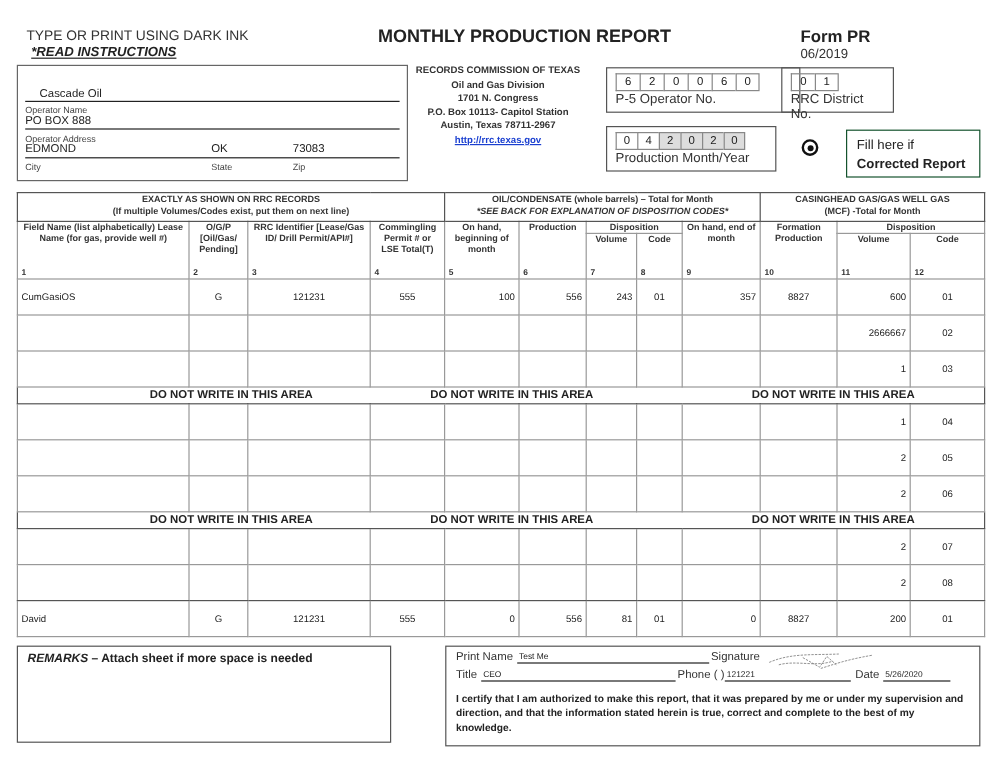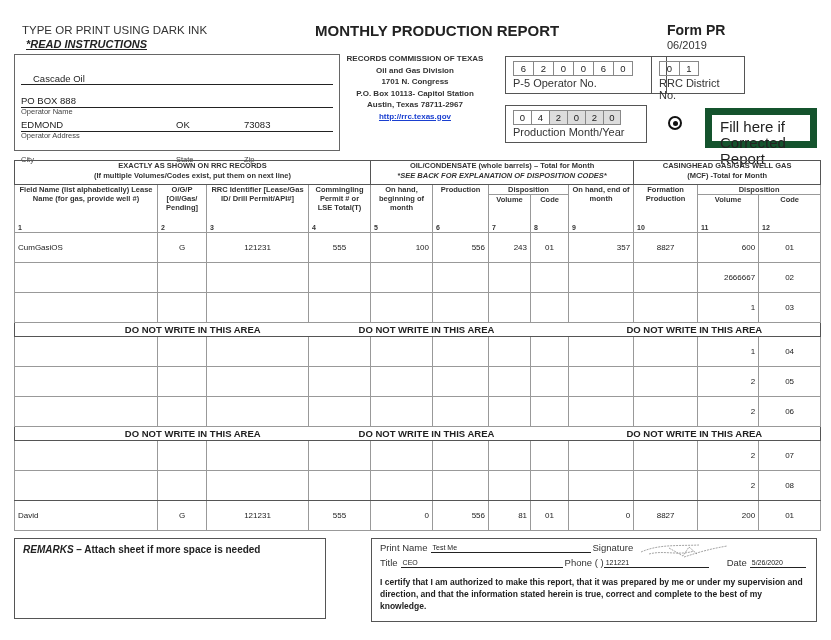--- a/index.html
+++ b/index.html
@@ -7,36 +7,36 @@
   .abs { position: absolute; }
   .t-type { left: 22px; top: 24px; font-size: 11.5px; color: #333; }
   .t-read { left: 26px; top: 38px; font-size: 11px; font-weight: bold; font-style: italic; text-decoration: underline; }
   .title { left: 315px; top: 22px; font-size: 15px; font-weight: bold; color: #222; }
   .formpr { left: 667px; top: 22px; font-size: 14px; font-weight: bold; }
   .formdate { left: 667px; top: 39px; font-size: 11px; color: #333; }
 
   .opbox { left: 14px; top: 54px; width: 326px; height: 97px; border: 1px solid #666; }
   .opline { position: absolute; left: 6px; right: 6px; border-bottom: 1.5px solid #222; }
   .opval { position: absolute; font-size: 9.5px; color: #222; }
-  .oplab { position: absolute; font-size: 7.5px; color: #444; margin-top: 20px; }
+  .oplab { position: absolute; font-size: 7.5px; color: #444; }
 
   .rrc { left: 340px; top: 53px; width: 150px; text-align: center; font-size: 8px; font-weight: bold; color: #333; line-height: 11.5px; }
   .rrc a { color: #1a3fd0; text-decoration: underline; }
 
   .digbox { border: 1px solid #555; padding: 4px 5px 2px 7px; }
   .digits { display: flex; }
   .dig { width: 20px; height: 15px; border: 1px solid #888; border-right: none; font-size: 9.5px; text-align: center; line-height: 13px; font-family: "Liberation Sans", sans-serif; }
   .dig:last-child { border-right: 1px solid #888; }
   .dig.shade { background: #ddd; }
   .diglab { font-size: 11px; color: #333; margin-top: 1px; }
 
   .radio { left: 668px; top: 116px; width: 14px; height: 14px; border: 2px solid #111; border-radius: 50%; }
   .radio::after { content: ""; position: absolute; left: 2.5px; top: 2.5px; width: 5px; height: 5px; border-radius: 50%; background: #111; }
-  .corr { left: 705px; top: 108px; width: 112px; height: 40px; border: 7px solid #14532d; padding: 4px 8px; font-size: 15px; line-height: 16px; }
-  .corr b { font-weight: normal; }
+  .corr { left: 705px; top: 108px; width: 112px; height: 40px; border: 1px solid #14532d; padding: 4px 8px; font-size: 11px; line-height: 16px; }
+  .corr b { font-weight: bold; }
 
   table.main { position: absolute; left: 14px; top: 160px; width: 806px; border-collapse: collapse; table-layout: fixed; }
   table.main td { border: 1px solid #999; font-size: 7.5px; padding: 0 3px; vertical-align: top; }
   table.main .outer { border-color: #555; }
   .hdr1 td { text-align: center; font-size: 8px; font-weight: bold; height: 24px; padding-top: 2px; line-height: 10px; color: #333; }
   .hdr2 td { text-align: center; font-weight: bold; font-size: 7px; color: #333; line-height: 9px; }
   .num { display: block; text-align: left; font-size: 7px; font-weight: bold; }
   tr.data td { height: 30px; vertical-align: middle; font-size: 8px; color: #222; }
   tr.data td.r { text-align: right; }
   tr.data td.c { text-align: center; }
@@ -365,17 +365,17 @@
     <span style="margin-left:2px">Signature</span>
     <svg width="90" height="18" viewBox="0 0 90 18" style="margin-left:6px">
       <path d="M2 10 C20 2, 40 4, 60 3 M10 12 C25 8, 40 14, 55 9 M30 6 L44 14 L50 5 L58 12 M45 15 C55 12, 65 8, 88 4" stroke="#666" stroke-width="0.6" fill="none" stroke-dasharray="2 1"></path>
     </svg>
   </div>
   <div class="cline">
     <span>Title</span>
     <span class="fill" style="width:162px;margin-left:3px">CEO</span>
     <span style="margin-left:2px">Phone (    )</span>
     <span class="fill" style="width:105px">121221</span>
-    <span style="margin-left:18px">Date</span>
+    <span style="margin-left:4px">Date</span>
     <span class="fill" style="width:56px;margin-left:3px">5/26/2020</span>
   </div>
   <div class="certtext">I certify that I am authorized to make this report, that it was prepared by me or under my supervision and direction, and that the information stated herein is true, correct and complete to the best of my knowledge.</div>
 </div>
 
 </body></html>

